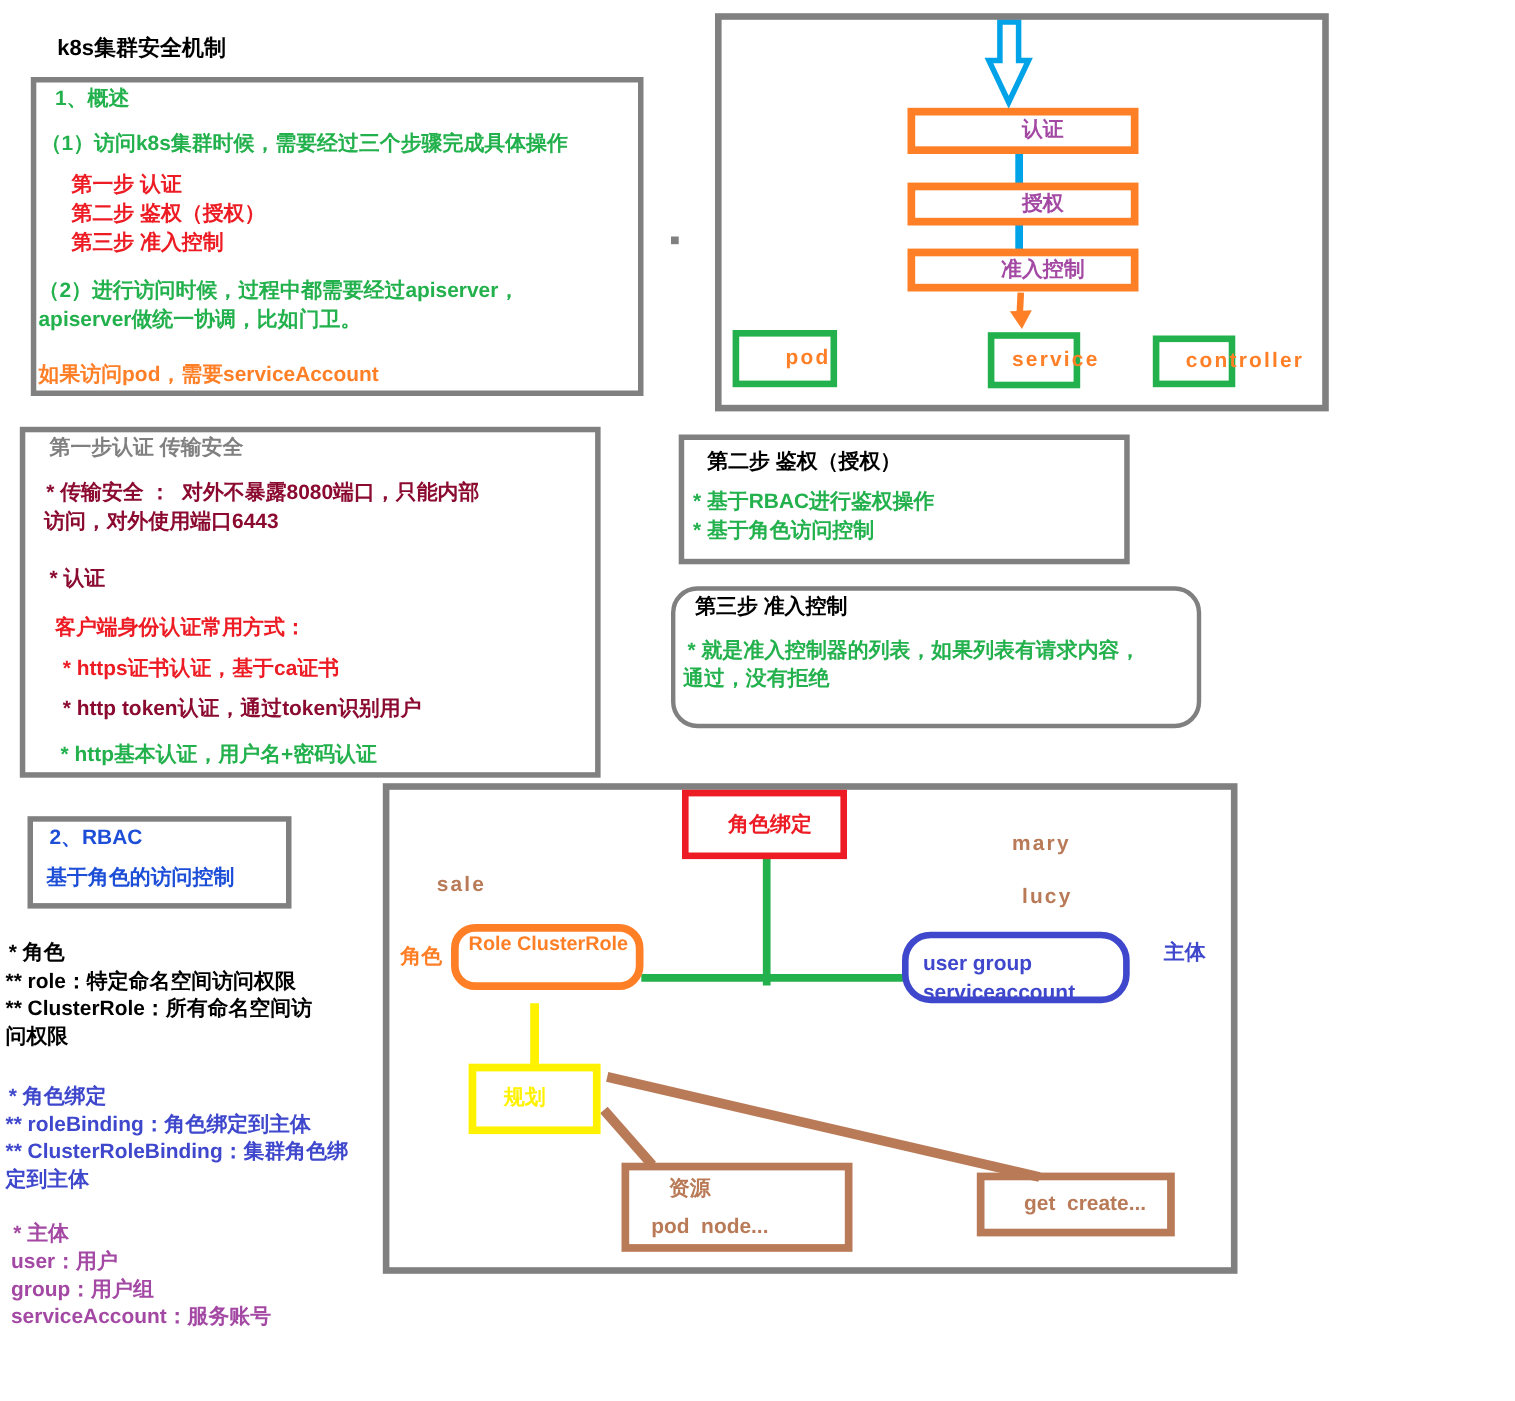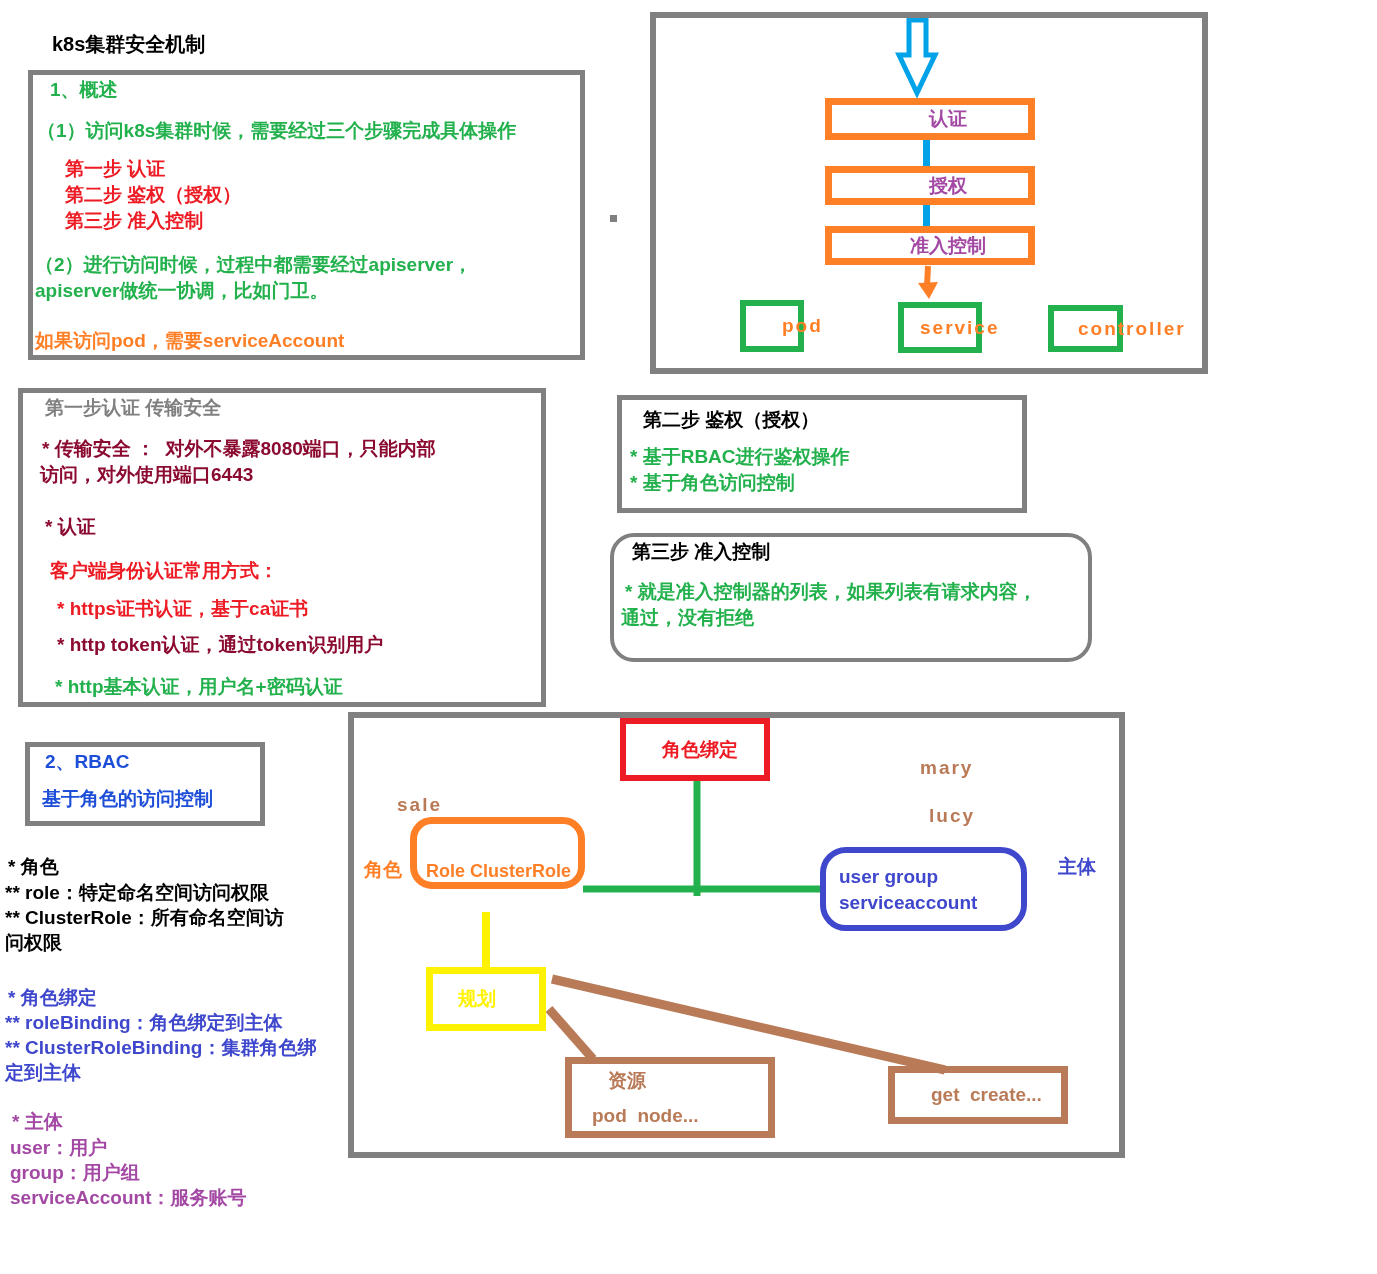--- a/index.html
+++ b/index.html
@@ -51,21 +51,21 @@
   <div class="dot" style="left:610px;top:215px"></div>
   <div class="box flownode" style="left:825px;top:98px;width:210px;height:42px">
     <span class="purple t" style="position:static">认证</span>
   </div>
   <div class="box flownode" style="left:825px;top:166px;width:210px;height:39px">
     <span class="purple t" style="position:static">授权</span>
   </div>
   <div class="box flownode" style="left:825px;top:226px;width:210px;height:39px">
     <span class="purple t" style="position:static">准入控制</span>
   </div>
-  <div class="box greenbox" style="left:740px;top:300px;width:64px;height:52px;justify-content:flex-start">
+  <div class="box greenbox" style="left:666px;top:300px;width:95px;height:52px;justify-content:flex-end">
     <span class="orange t" style="position:static;letter-spacing:2px">pod</span>
   </div>
   <div class="box greenbox" style="left:898px;top:302px;width:84px;height:51px;overflow:visible;padding-left:16px">
     <span class="orange t" style="position:static;letter-spacing:2px">service</span>
   </div>
   <div class="box greenbox" style="left:1048px;top:305px;width:75px;height:47px;overflow:visible;padding-left:24px">
     <span class="orange t" style="position:static;letter-spacing:2px">controller</span>
   </div>
 
   <div class="box gbox" style="left:18px;top:388px;width:528px;height:319px"></div>
@@ -112,25 +112,25 @@
   <div class="box" style="left:620px;top:718px;width:150px;height:63px;border:6px solid #ED1C24;display:flex;align-items:center;justify-content:flex-start">
     <span class="red t" style="position:static">角色绑定</span>
   </div>
 
   <div class="t brown" style="left:397px;top:794px;letter-spacing:2px">sale</div>
   <div class="t brown" style="left:920px;top:757px;letter-spacing:2px">mary</div>
   <div class="t brown" style="left:929px;top:805px;letter-spacing:2px">lucy</div>
   <div class="t orange" style="left:364px;top:859px">角色</div>
   <div class="t indigo" style="left:1058px;top:856px">主体</div>
 
-  <div class="box" style="left:410px;top:817px;width:175px;height:72px;border:7px solid #FF7F27;border-radius:22px;display:flex;align-items:flex-end;padding-left:9px">
+  <div class="box" style="left:410px;top:840px;width:175px;height:60px;border:7px solid #FF7F27;border-radius:22px;display:flex;align-items:flex-start;padding-left:9px">
     <span class="orange t" style="position:static;font-size:18px">Role ClusterRole</span>
   </div>
 
-  <div class="box" style="left:820px;top:847px;width:207px;height:84px;border:6px solid #3F48CC;border-radius:26px;padding:13px 0 0 13px">
+  <div class="box" style="left:820px;top:847px;width:207px;height:65px;border:6px solid #3F48CC;border-radius:26px;padding:13px 0 0 13px">
     <div class="indigo t" style="position:static">user group</div>
     <div class="indigo t" style="position:static;margin-top:4px">serviceaccount</div>
   </div>
 
   <div class="box" style="left:426px;top:967px;width:120px;height:64px;border:7px solid #FFF200;display:flex;align-items:center;padding-left:25px">
     <span class="yellow t" style="position:static">规划</span>
   </div>
 
   <div class="box" style="left:565px;top:1057px;width:210px;height:81px;border:7px solid #B97A57"></div>
   <div class="t brown" style="left:608px;top:1070px">资源</div>

